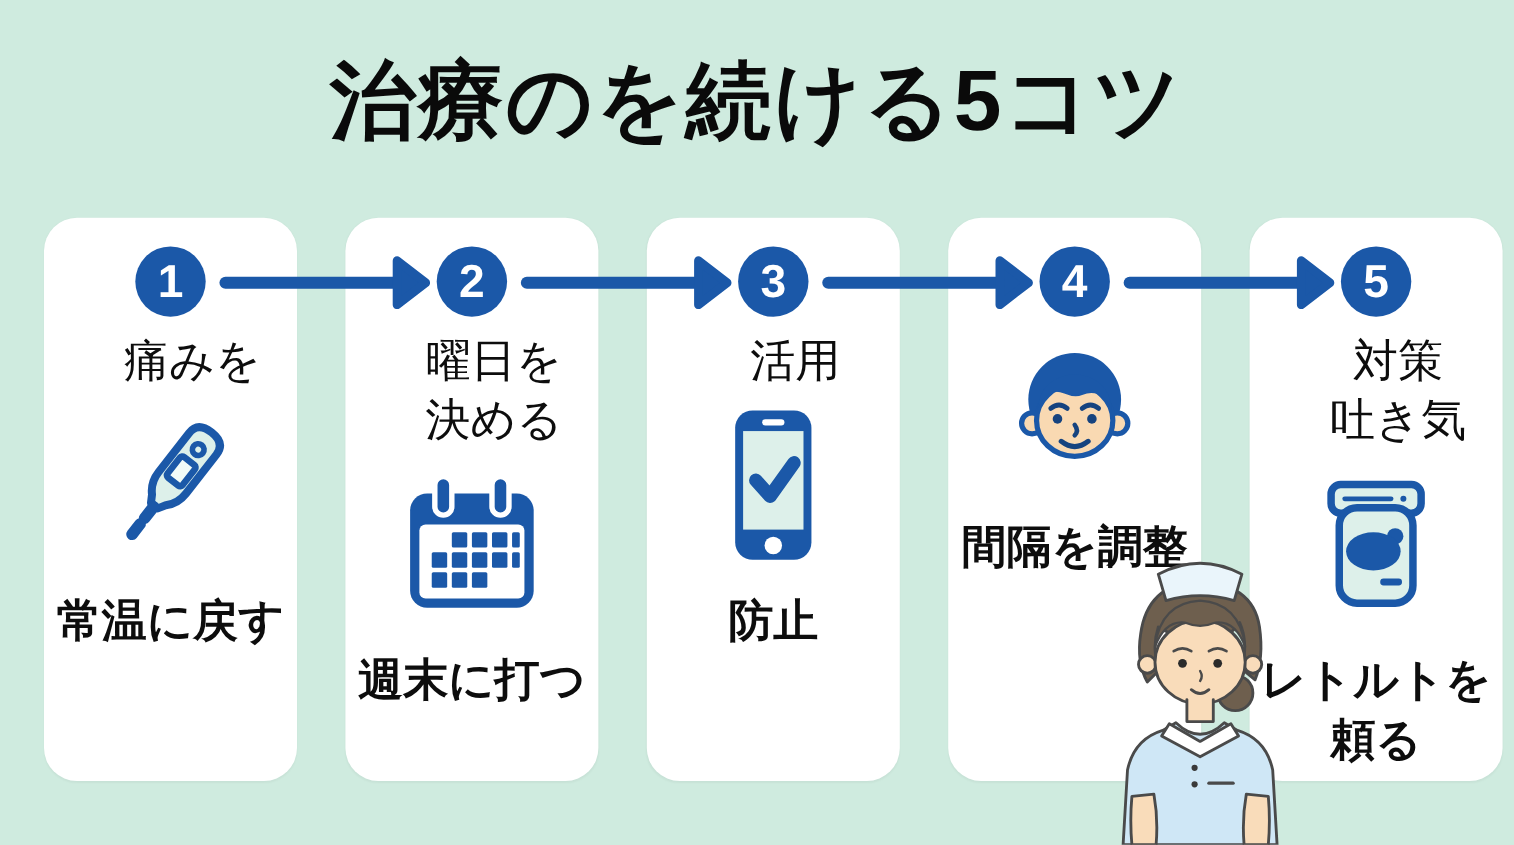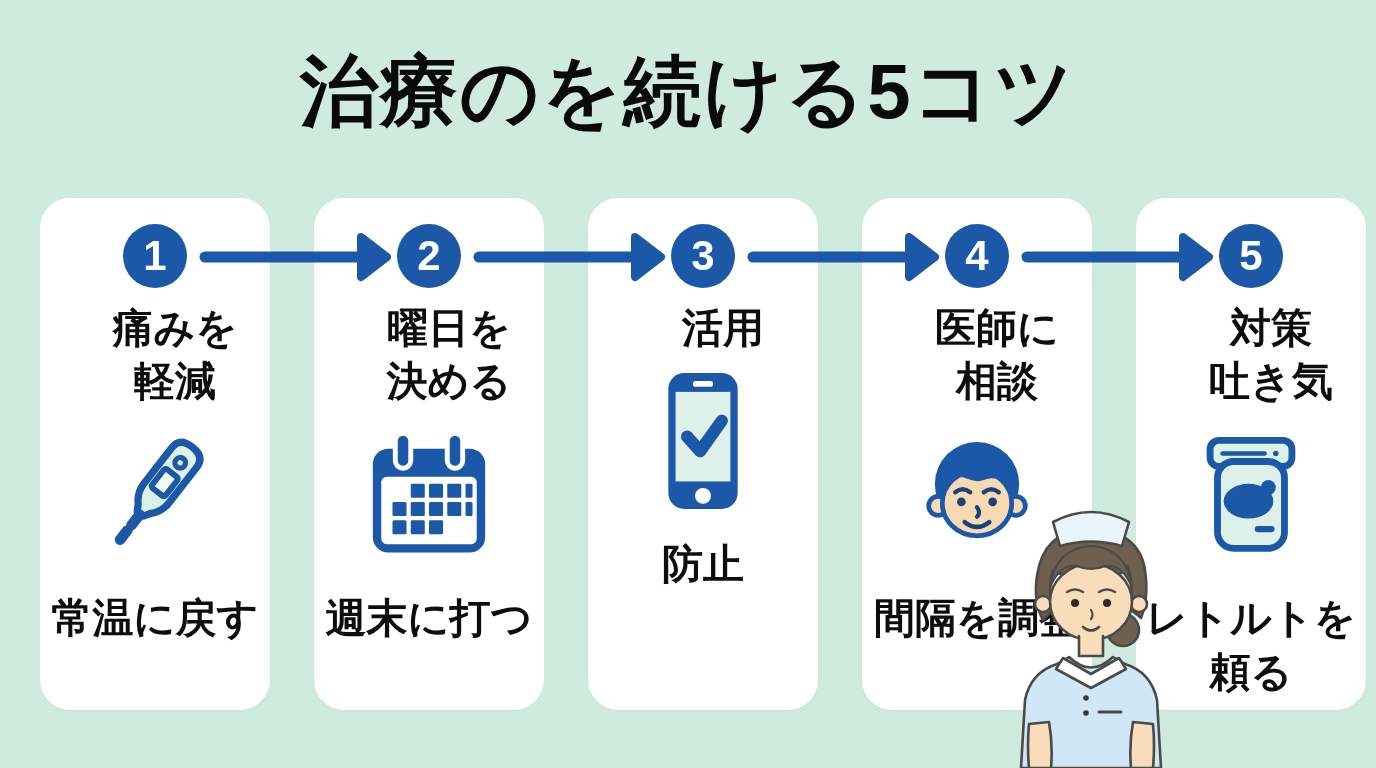--- a/index.html
+++ b/index.html
@@ -22,21 +22,21 @@
     display:flex;flex-direction:column;align-items:center;
     box-shadow:0 1px 2px rgba(0,0,0,0.04);
   }
   .num-circle{
     margin-top:26px;width:64px;height:64px;border-radius:50%;
     background:#1b58a8;color:#ffffff;
     display:flex;align-items:center;justify-content:center;
     font-size:42px;font-weight:900;flex:0 0 auto;
   }
   .heading{
-    margin-top:14px;font-size:41px;font-weight:700;line-height:1.3;
+    margin-top:14px;font-size:41px;font-weight:400;line-height:1.3;
     color:#0d0d0d;text-align:center;white-space:nowrap;margin-left:40px;
   }
   .heading span{display:block;}
   .icon-wrap{
     margin-top:10px;height:152px;
     display:flex;align-items:center;justify-content:center;flex:0 0 auto;
   }
   .caption{
     margin-top:20px;font-size:41px;font-weight:900;line-height:1.32;
     color:#0d0d0d;text-align:center;white-space:nowrap;
@@ -51,21 +51,20 @@
 <div class="title">治療のを続ける5コツ</div>
 
 <div class="cards">
 
   <div class="card">
     <div class="num-circle">
         <span>1</span>
       </div>
     <div class="heading">
       <span>痛みを</span>
-      <span>軽減</span>
     </div>
     <div class="icon-wrap">
       <svg width="132" height="140" viewBox="0 0 100 100">
         <g transform="rotate(38 50 50)">
           <path d="M38 14 Q38 4 50 4 Q62 4 62 14 L62 48 Q62 57 56 63 L53 68 L47 68 L44 63 Q38 57 38 48 Z" fill="#ddf0ea" stroke="#1b58a8" stroke-width="5.5" stroke-linejoin="round"></path>
           <circle cx="50" cy="19" r="4" fill="#ddf0ea" stroke="#1b58a8" stroke-width="4"></circle>
           <rect x="43.5" y="29" width="13" height="18" rx="2" fill="#f2fbf8" stroke="#1b58a8" stroke-width="4.5"></rect>
           <line x1="50" y1="69" x2="50" y2="79" stroke="#1b58a8" stroke-width="8" stroke-linecap="round"></line>
           <line x1="50" y1="84" x2="50" y2="93" stroke="#1b58a8" stroke-width="8" stroke-linecap="round"></line>
         </g>
@@ -131,24 +130,20 @@
     </div>
     <div class="caption">
       <span>防止</span>
     </div>
   </div>
 
   <div class="card">
     <div class="num-circle">
         <span>4</span>
       </div>
-    <div class="heading">
-      <span>医師に</span>
-      <span>相談</span>
-    </div>
     <div class="icon-wrap">
       <svg width="136" height="136" viewBox="0 0 100 100">
         <circle cx="50" cy="42" r="31" fill="#1b58a8"></circle>
         <circle cx="21.5" cy="58" r="7" fill="#f9d9b2" stroke="#1b58a8" stroke-width="3.5"></circle>
         <circle cx="78.5" cy="58" r="7" fill="#f9d9b2" stroke="#1b58a8" stroke-width="3.5"></circle>
         <ellipse cx="50" cy="56" rx="25.5" ry="24" fill="#f9d9b2" stroke="#1b58a8" stroke-width="3.5"></ellipse>
         <path d="M25 49 Q27 27 50 25 Q73 27 75 49 Q68 34 55 39 Q50 41 43 38 Q31 33 25 49 Z" fill="#1b58a8"></path>
         <path d="M34 48 Q39.5 43.5 45 48" fill="none" stroke="#16437f" stroke-width="3.2" stroke-linecap="round"></path>
         <path d="M55 48 Q60.5 43.5 66 48" fill="none" stroke="#16437f" stroke-width="3.2" stroke-linecap="round"></path>
         <circle cx="38.5" cy="55" r="3.2" fill="#16437f"></circle>

